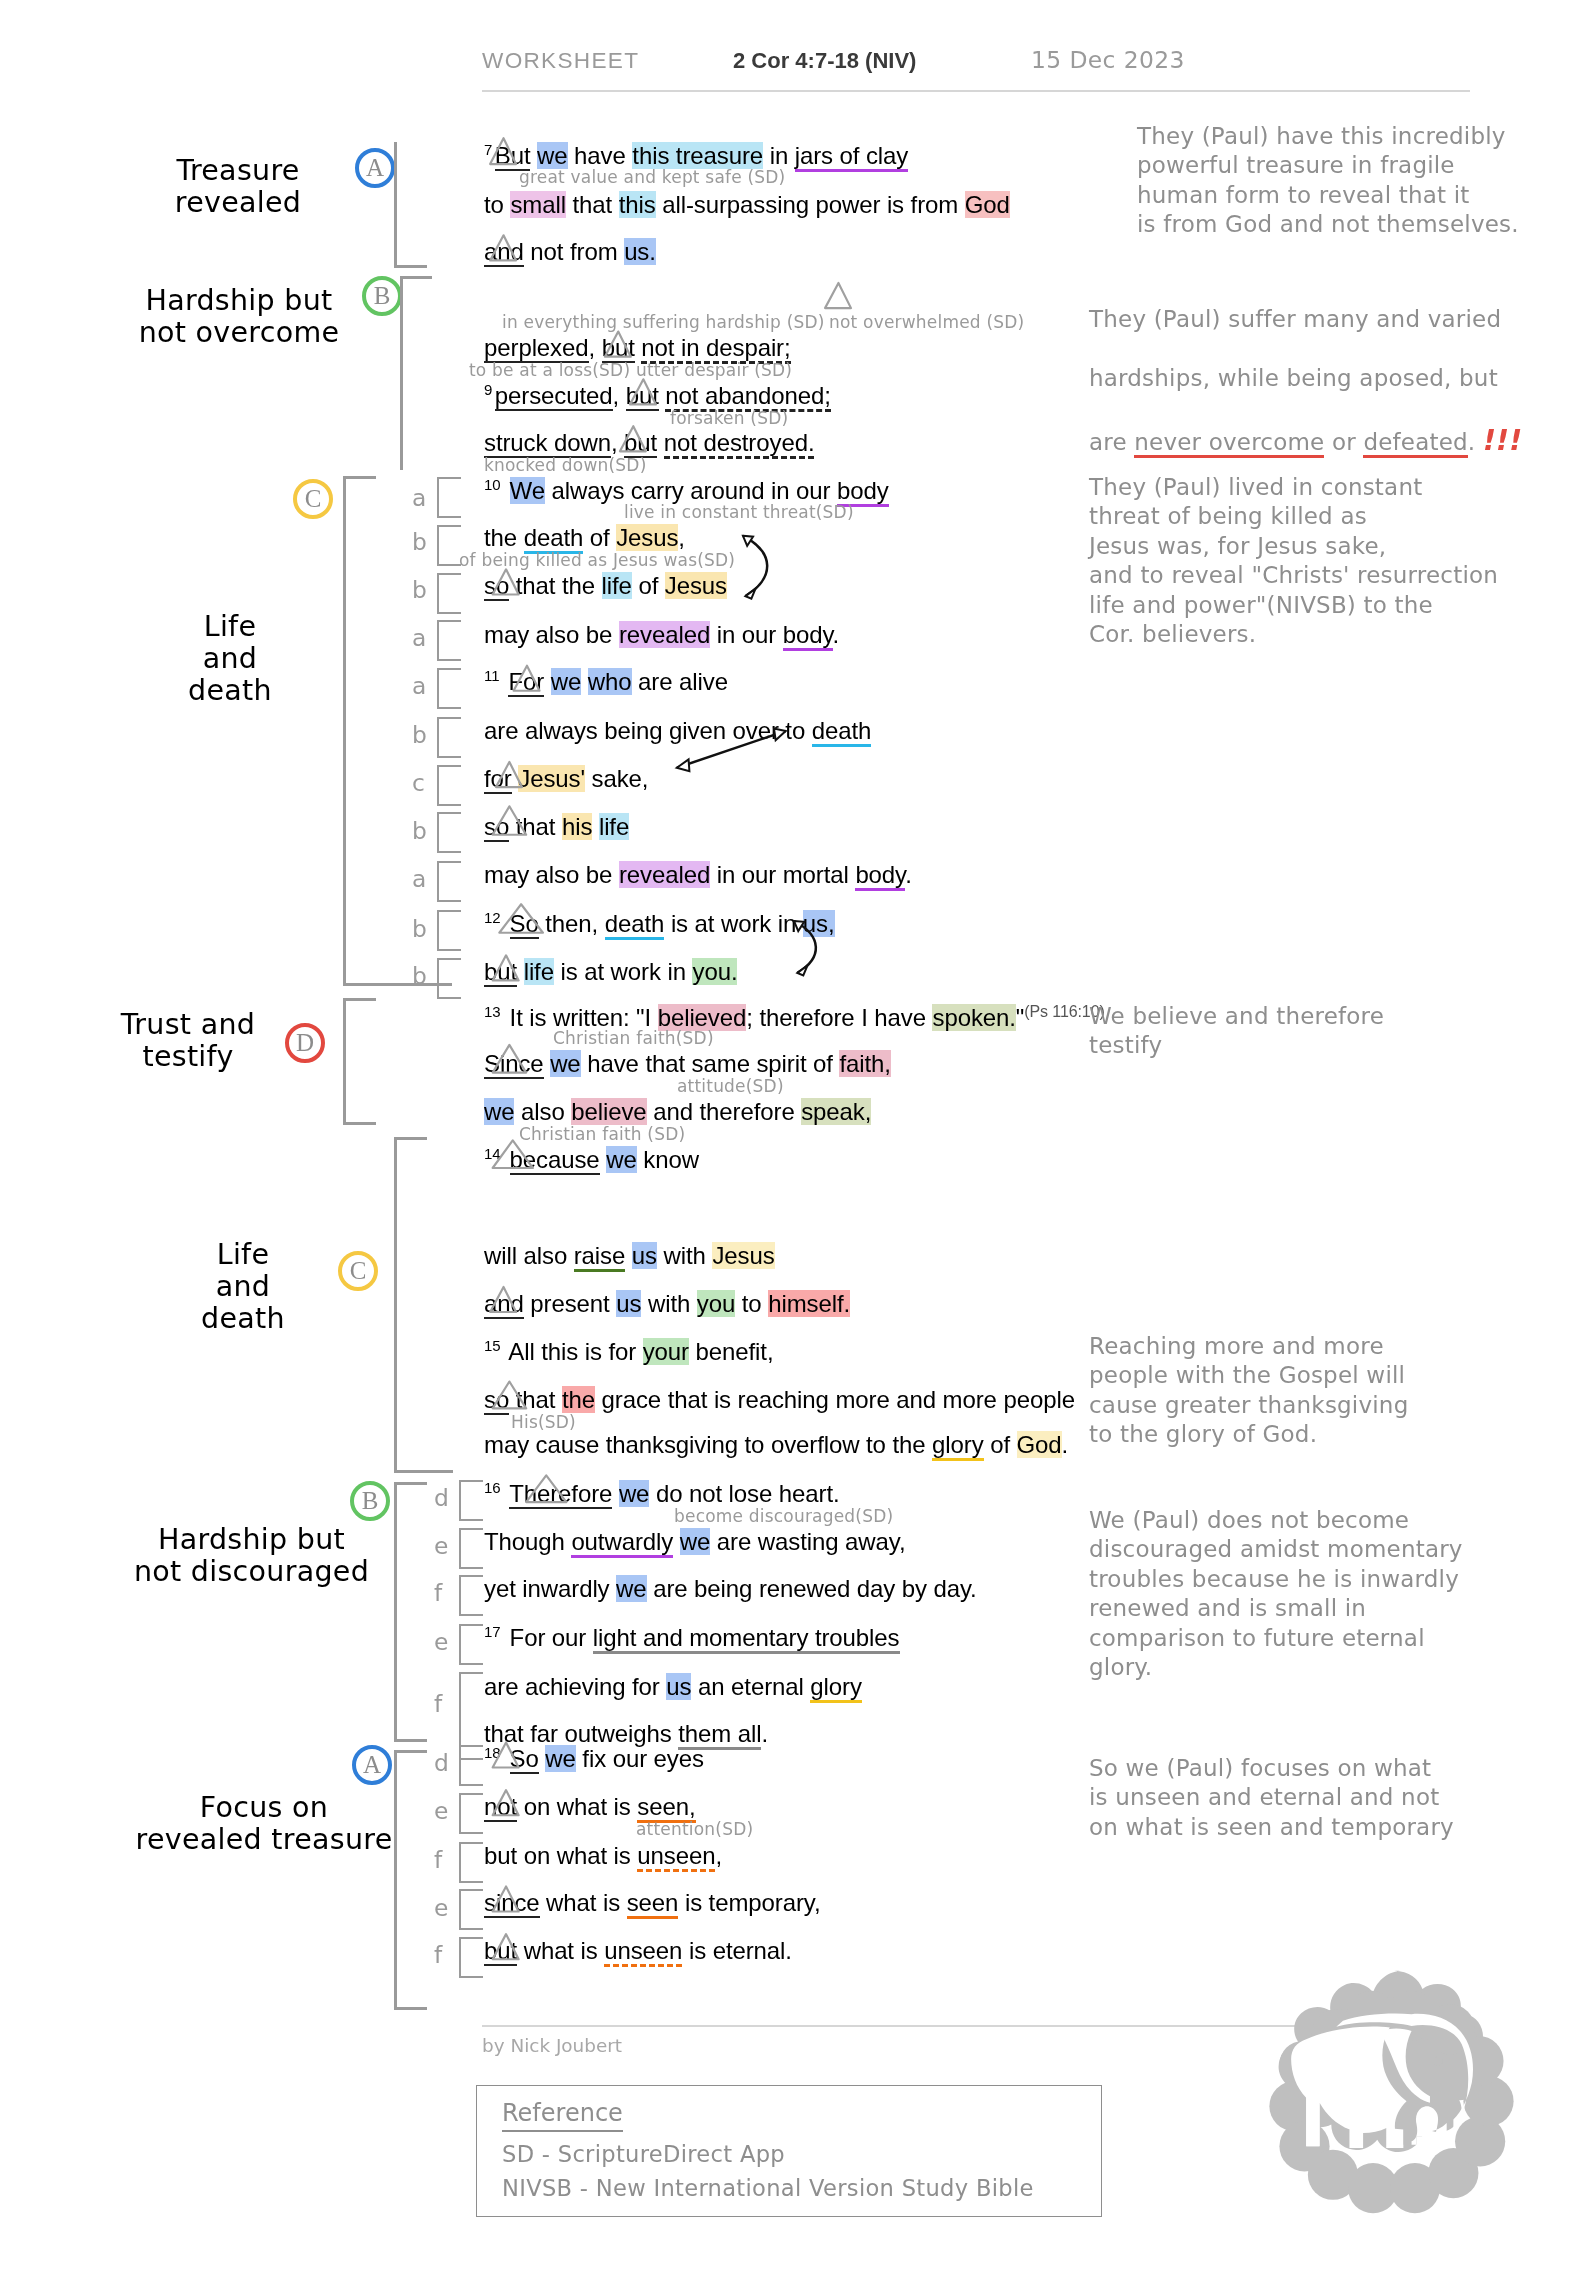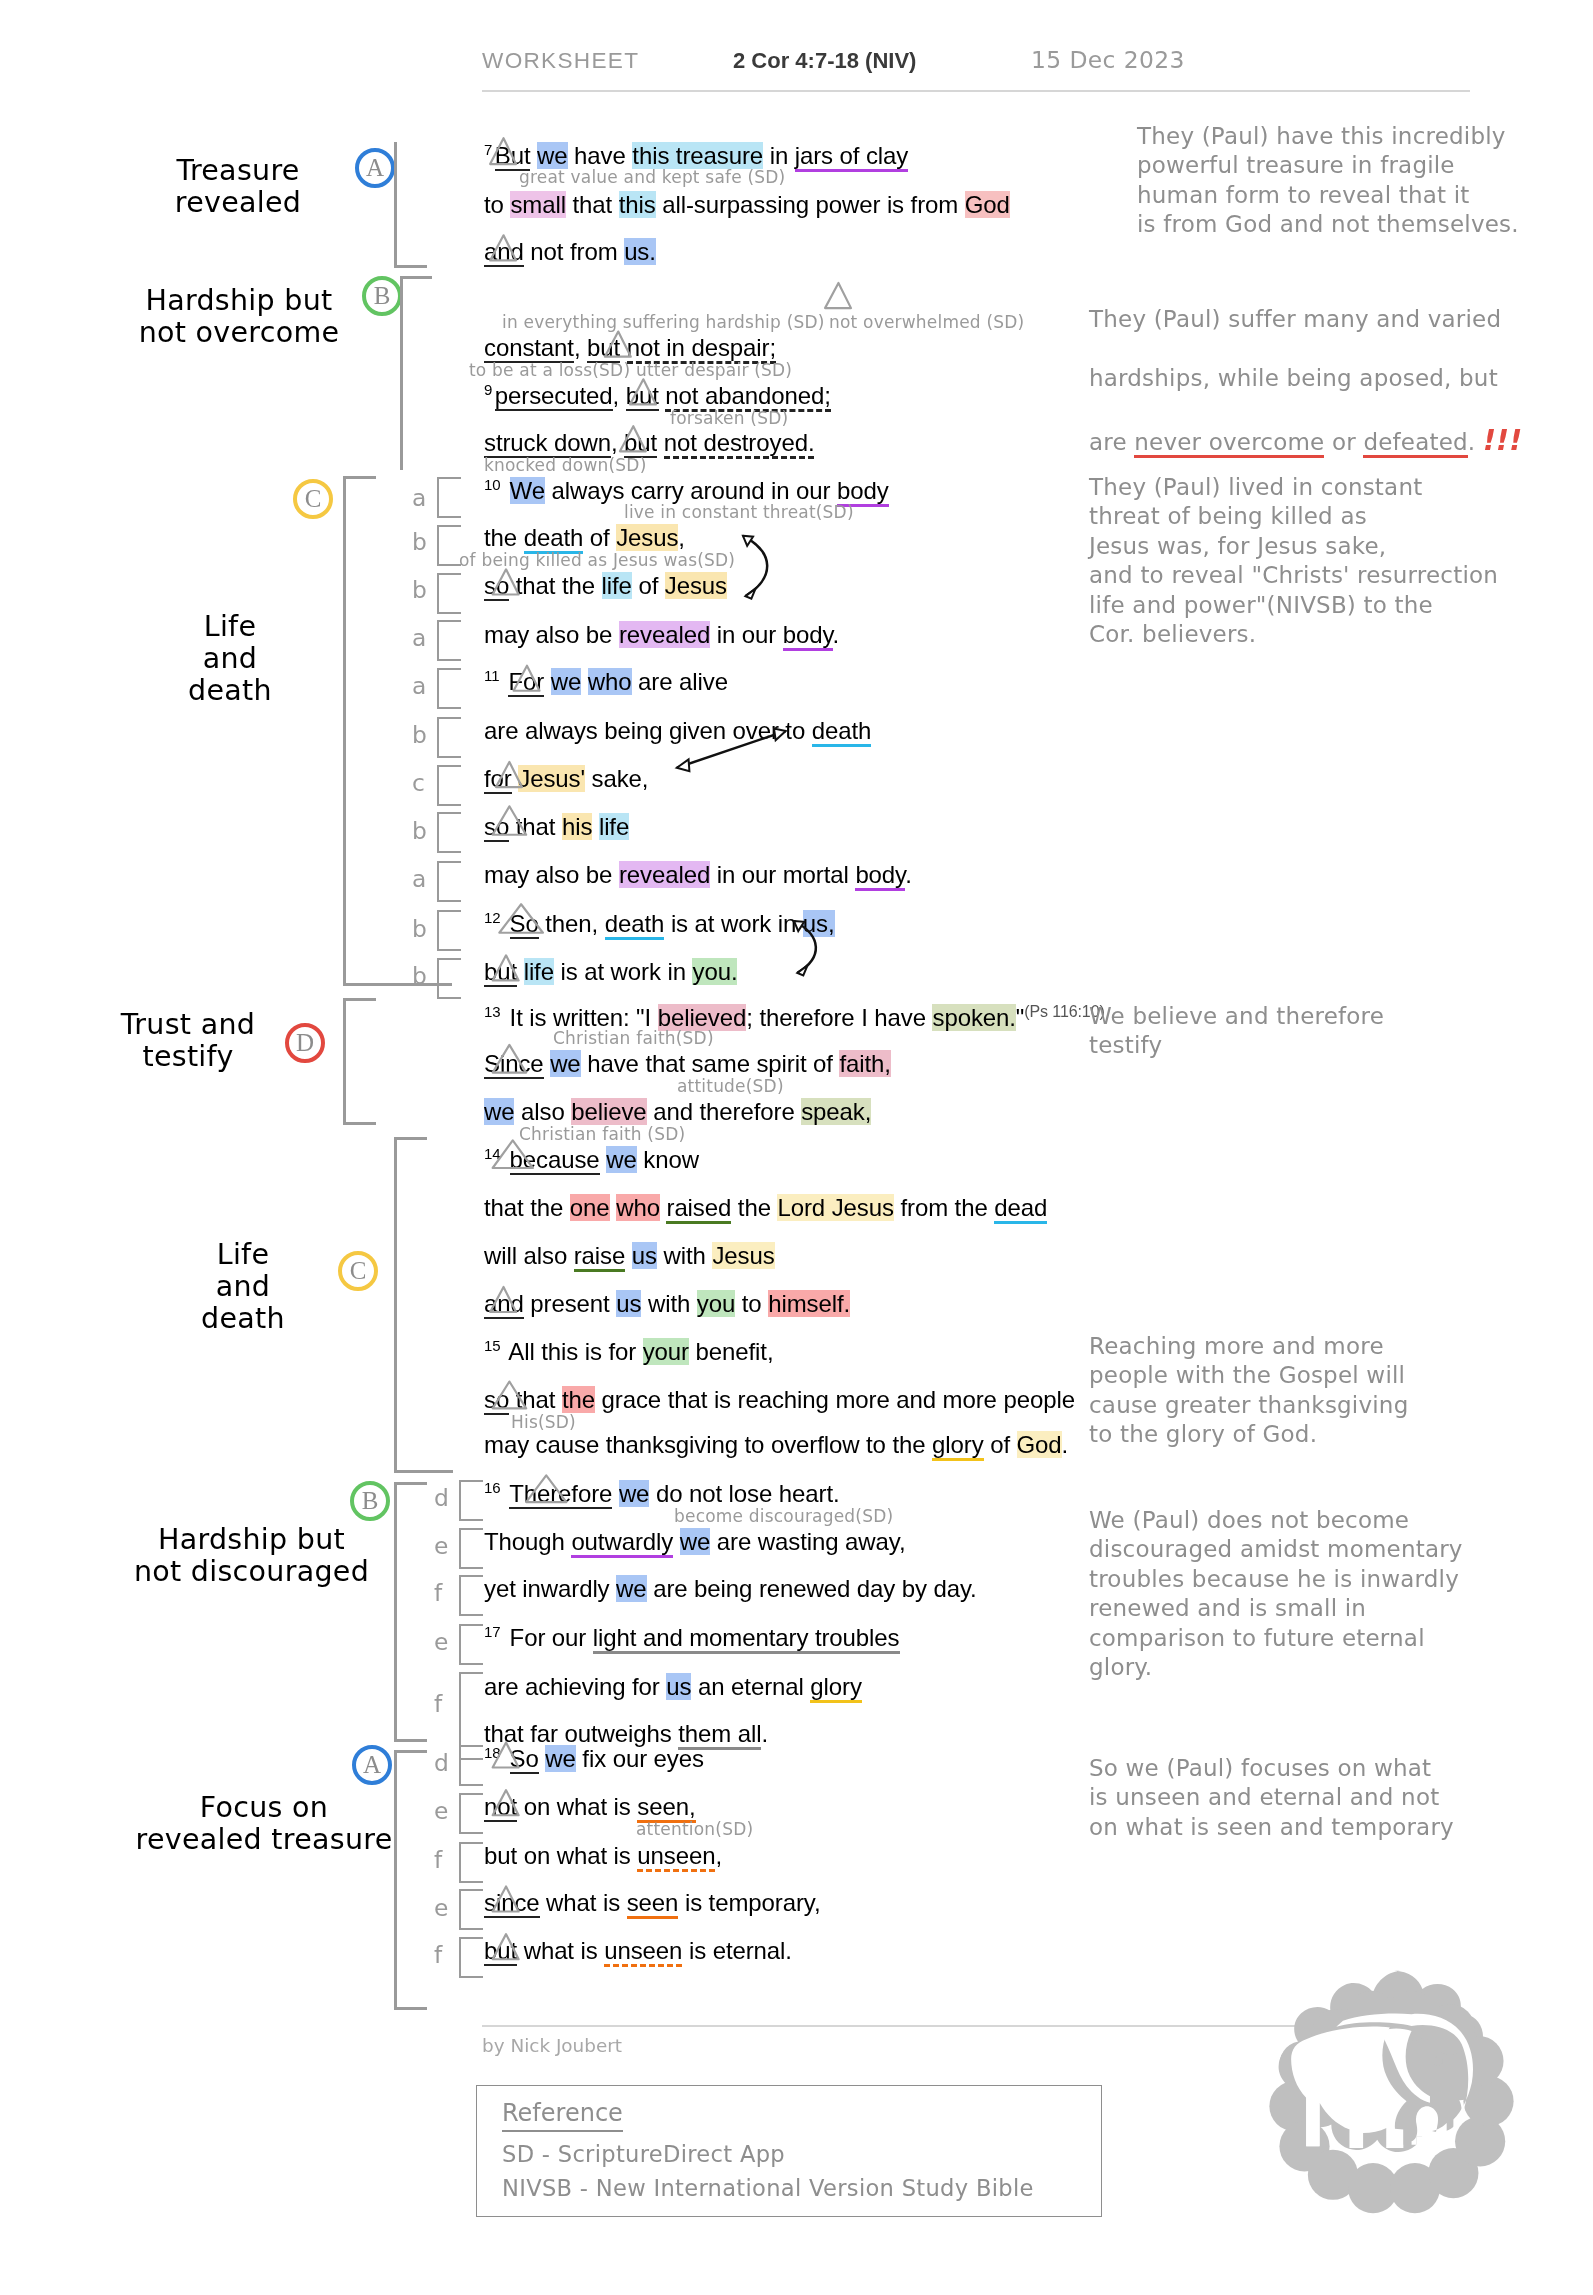--- a/index.html
+++ b/index.html
@@ -203,21 +203,21 @@
     to <span class="h-pink">small</span> that <span class="h-cyan">this</span> all-surpassing power is from <span class="h-red">God</span>
   </div>
   <div class="vline-txt" style="left:484px;top:237px;">
     <span class="u-solid">and</span> not from <span class="h-blue">us.</span>
   </div>
 
   <div class="sd" style="left:502px;top:312px;">in everything suffering hardship (SD)</div>
   <div class="sd" style="left:829px;top:312px;">not overwhelmed (SD)</div>
 
   <div class="vline-txt" style="left:484px;top:333px;">
-    <span class="u-solid">constant</span>, <span class="u-solid">but</span> <span class="u-dash">not in despair;</span>
+    <span class="u-solid">perplexed</span>, <span class="u-solid">but</span> <span class="u-dash">not in despair;</span>
   </div>
   <div class="sd" style="left:469px;top:360px;">to be at a loss(SD)</div>
   <div class="sd" style="left:636px;top:360px;">utter despair (SD)</div>
 
   <div class="vline-txt" style="left:484px;top:381px;">
     <span class="vnum">9</span><span class="u-solid">persecuted</span>, <span class="u-solid">but</span> <span class="u-dash">not abandoned;</span>
   </div>
   <div class="sd" style="left:670px;top:408px;">forsaken (SD)</div>
 
   <div class="vline-txt" style="left:484px;top:428px;">
@@ -275,23 +275,20 @@
   </div>
   <div class="sd" style="left:677px;top:1076px;">attitude(SD)</div>
 
   <div class="vline-txt" style="left:484px;top:1097px;">
     <span class="h-blue">we</span> also <span class="h-rose">believe</span> and therefore <span class="h-olive">speak,</span>
   </div>
   <div class="sd" style="left:519px;top:1124px;">Christian faith (SD)</div>
 
   <div class="vline-txt" style="left:484px;top:1145px;">
     <span class="vnum">14</span> <span class="u-solid">because</span> <span class="h-blue">we</span> know
-  </div>
-  <div class="vline-txt" style="left:484px;top:1193px;">
-    that the <span class="h-salmon">one</span> <span class="h-salmon">who</span> <span class="u-green">raised</span> the <span class="h-lyellow">Lord Jesus</span> from the <span class="u-cyan">dead</span>
   </div>
   <div class="vline-txt" style="left:484px;top:1241px;">
     will also <span class="u-green">raise</span> <span class="h-blue">us</span> with <span class="h-lyellow">Jesus</span>
   </div>
   <div class="vline-txt" style="left:484px;top:1289px;">
     <span class="u-solid">and</span> present <span class="h-blue">us</span> with <span class="h-green">you</span> to <span class="h-salmon">himself.</span>
   </div>
 
   <div class="vline-txt" style="left:484px;top:1337px;">
     <span class="vnum">15</span> All this is for <span class="h-green">your</span> benefit,

